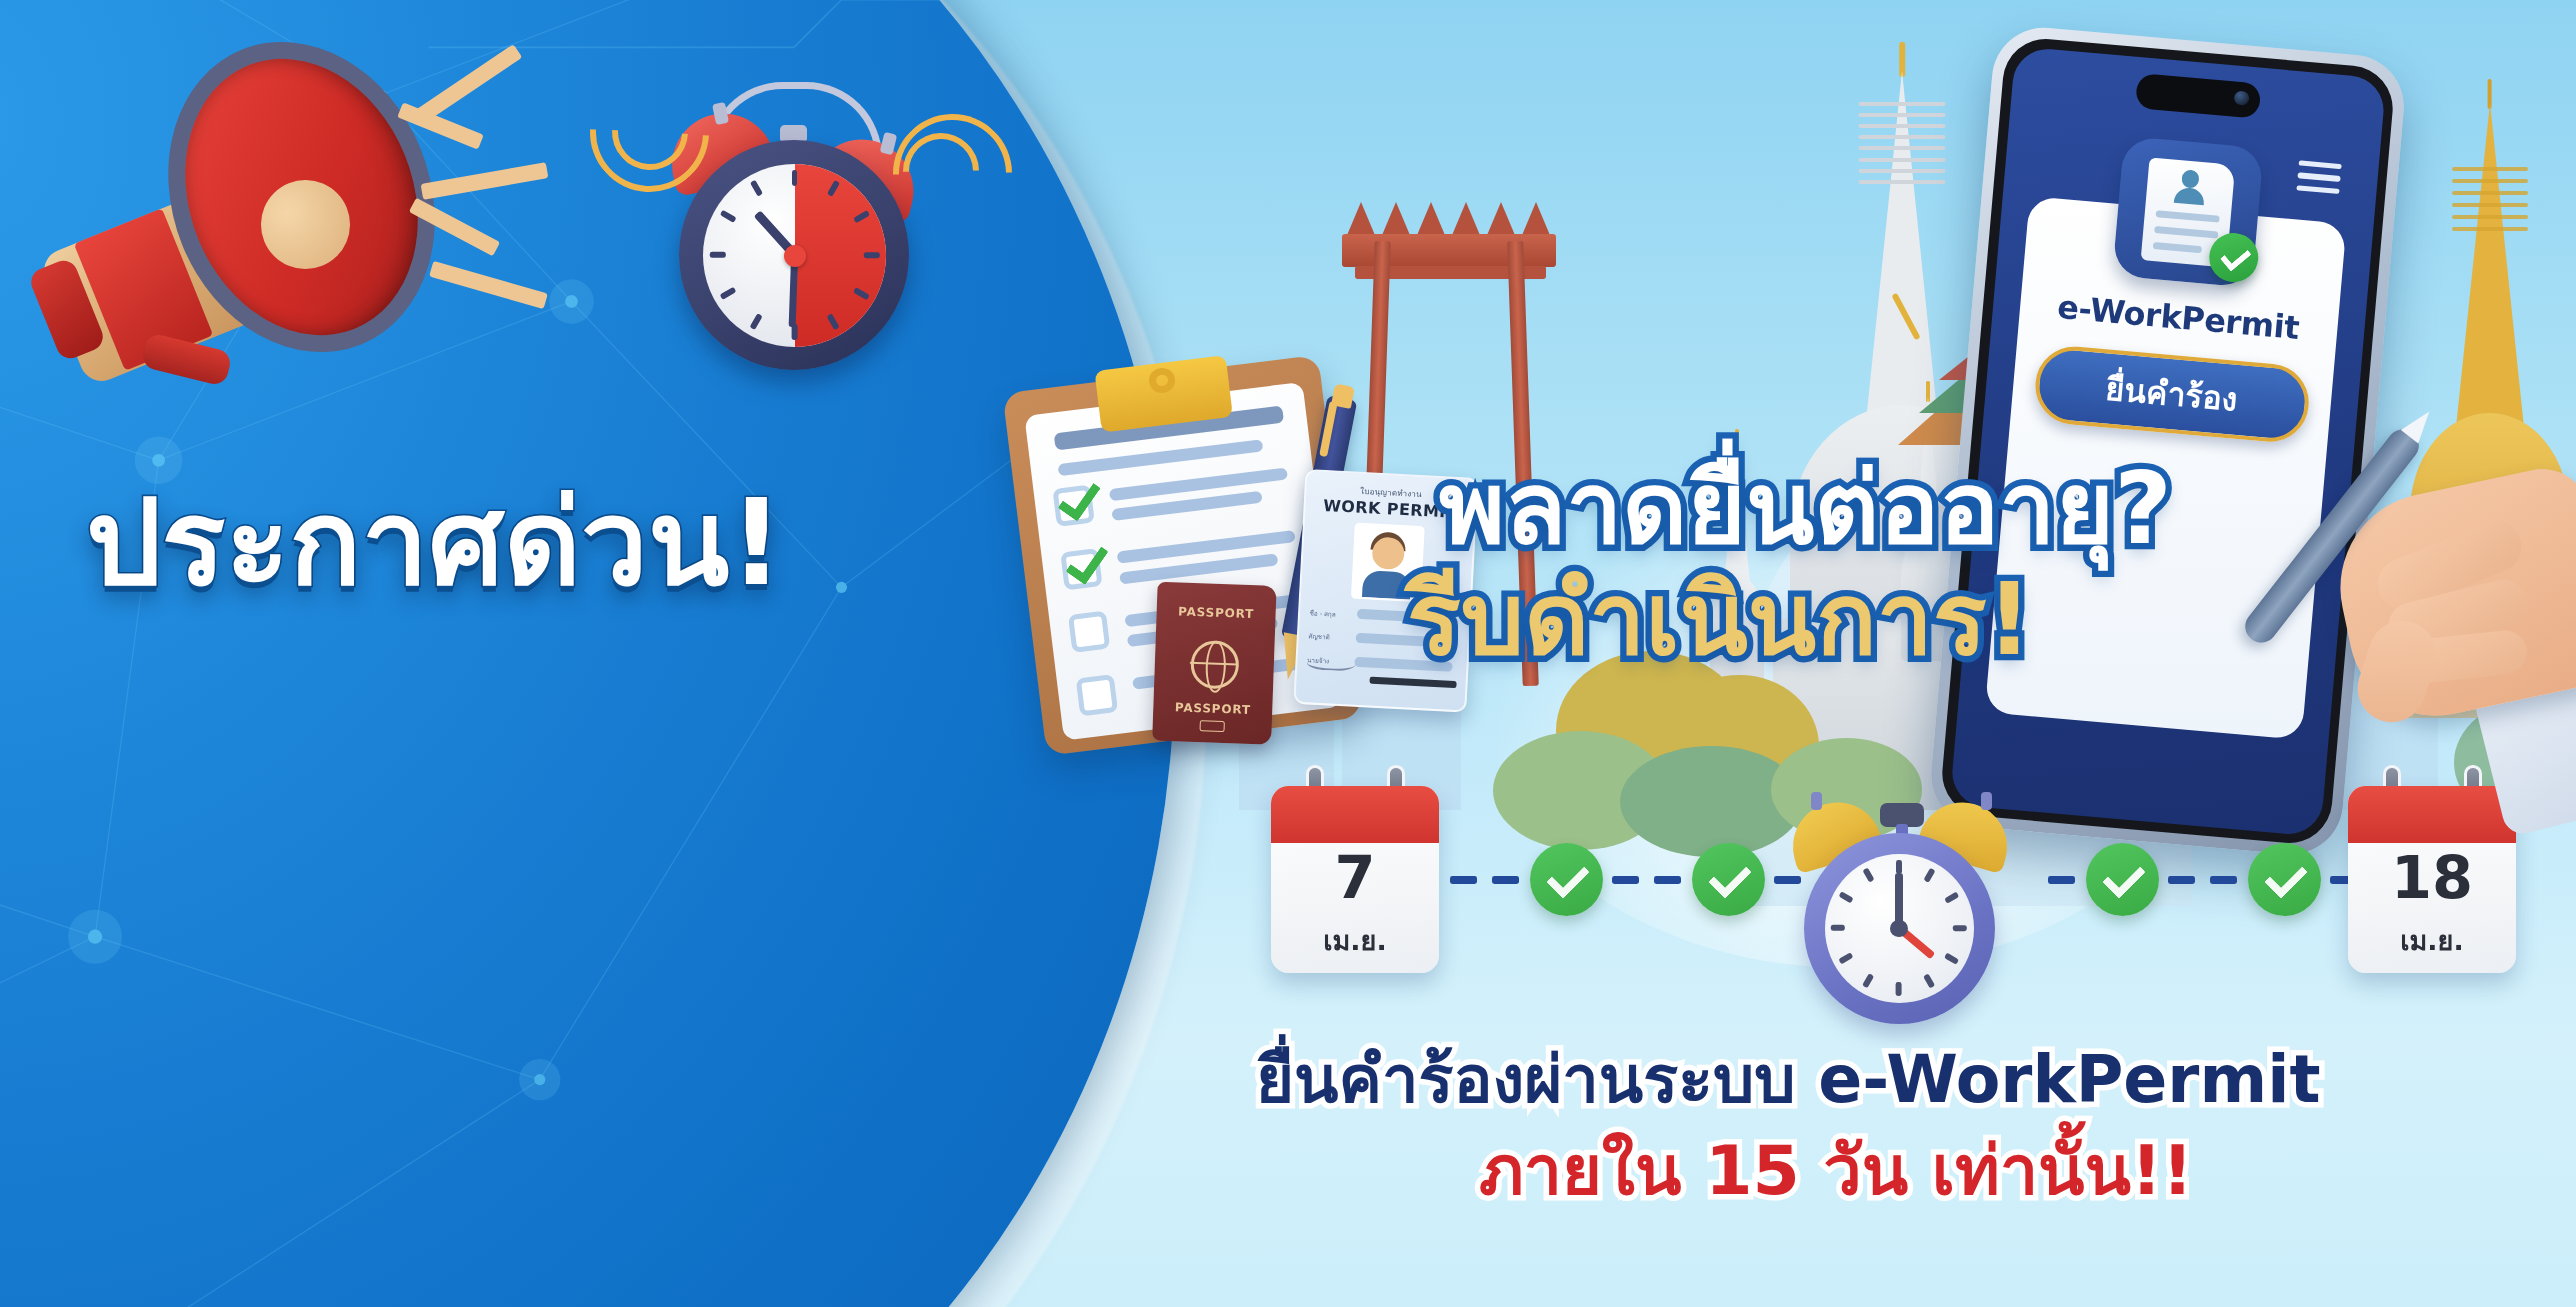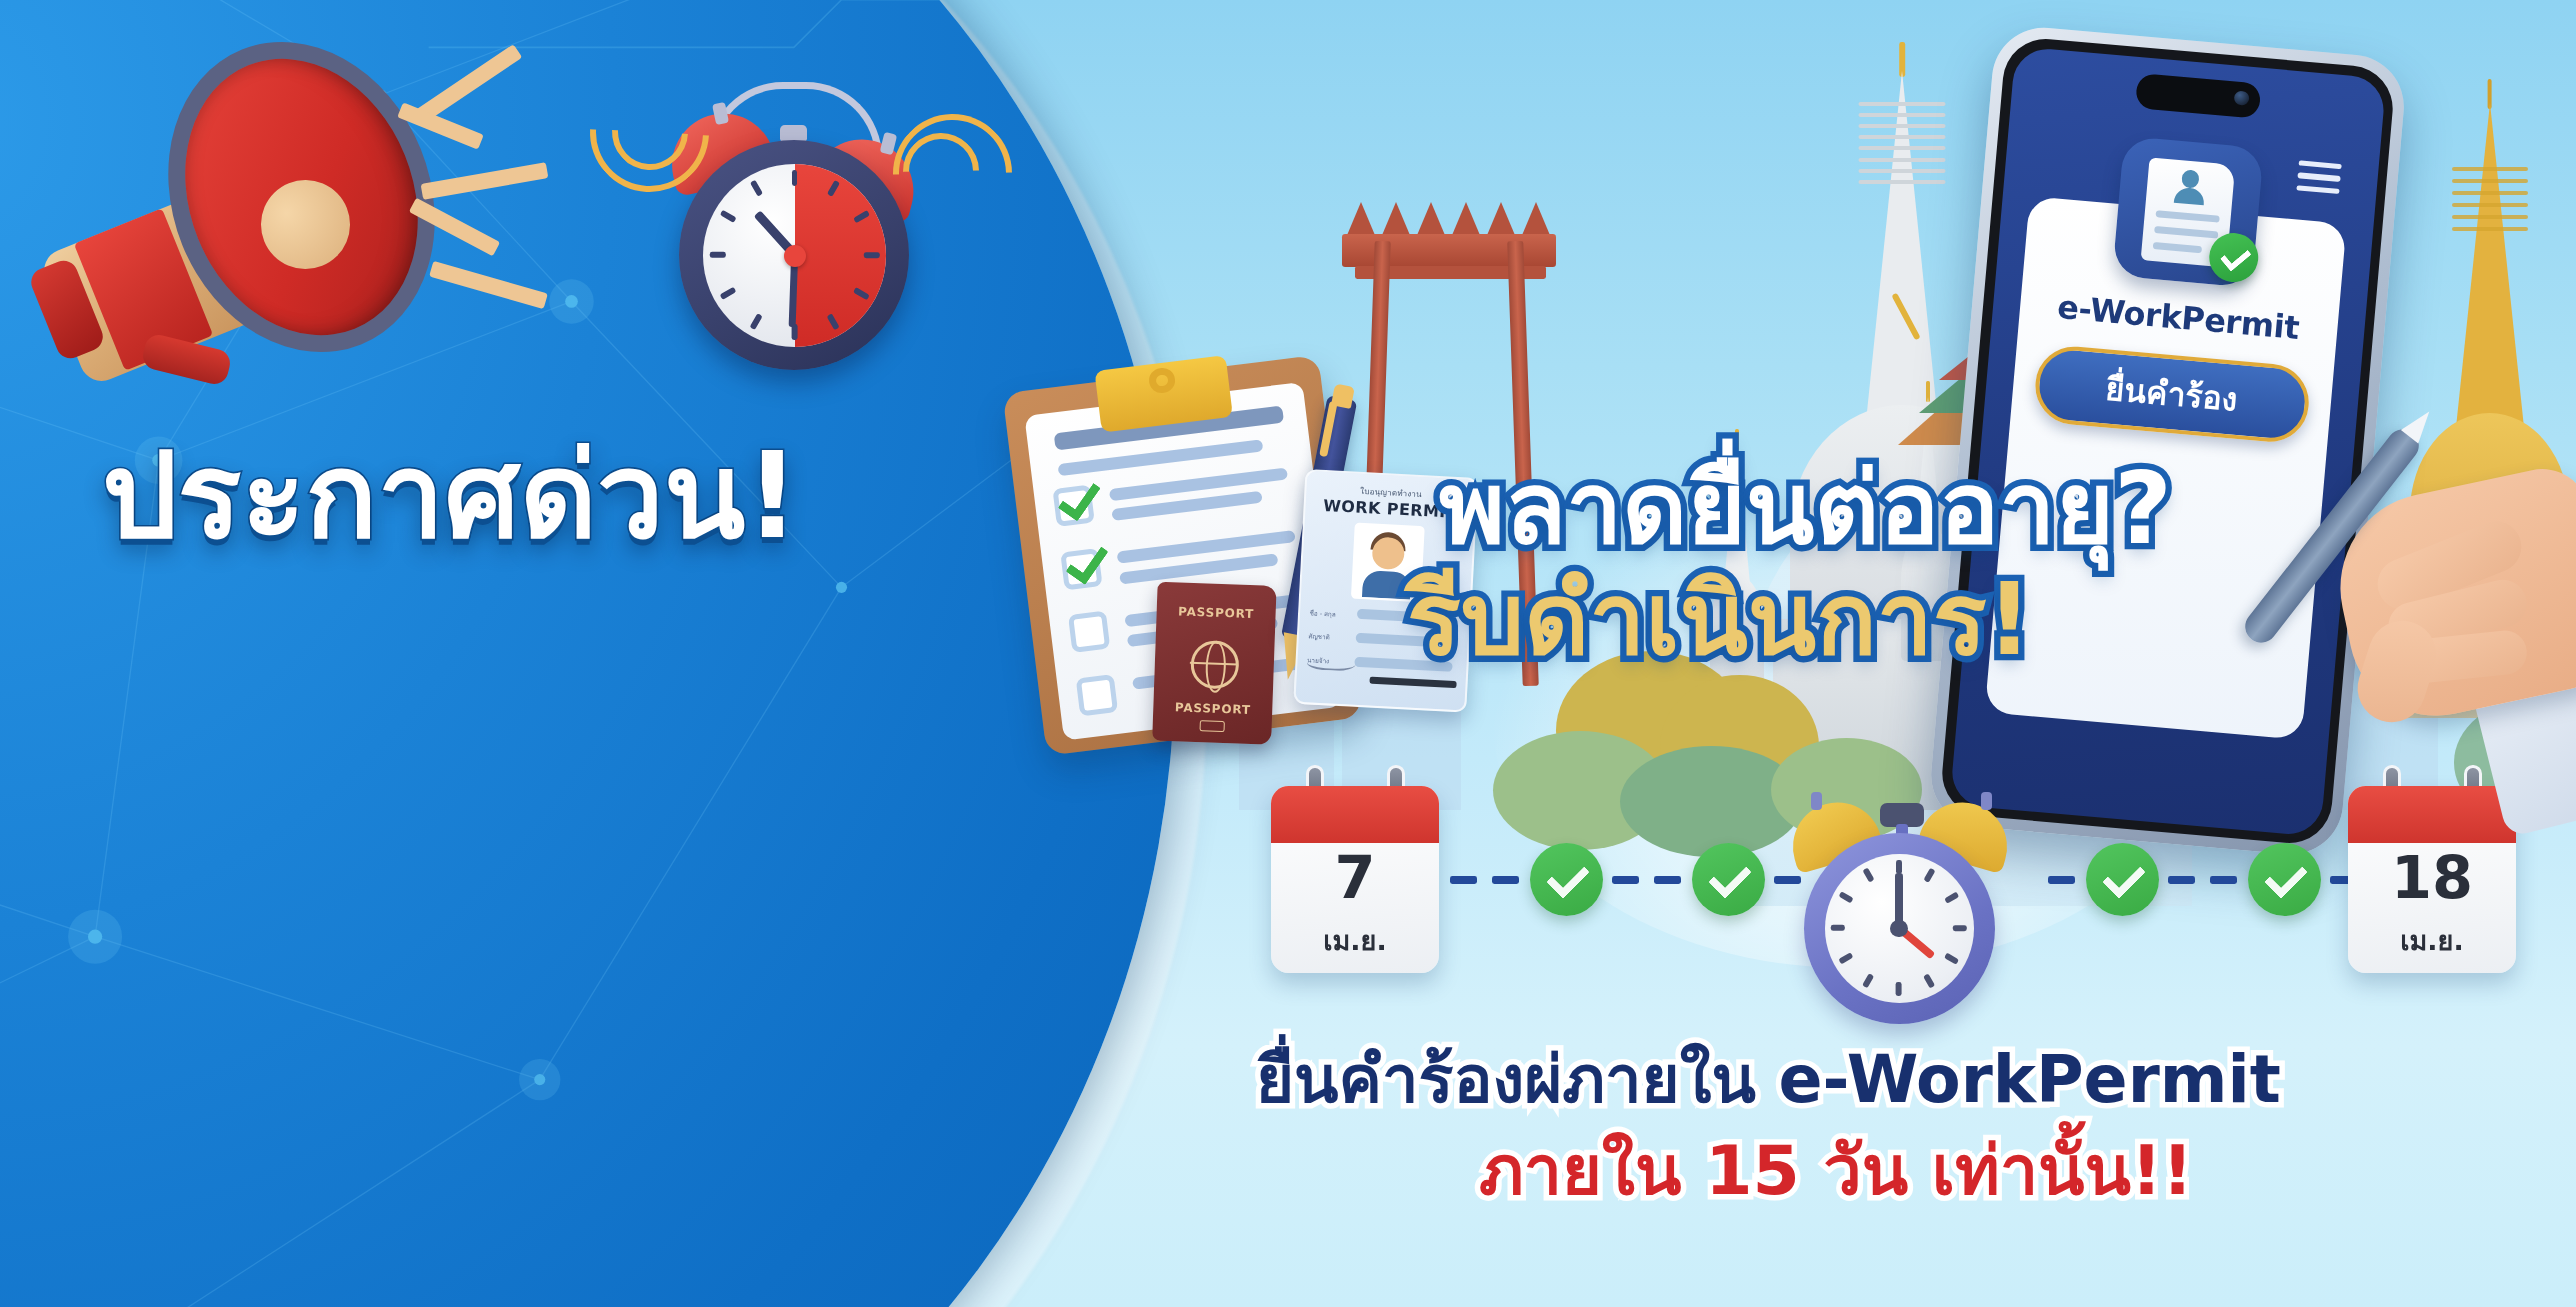--- a/index.html
+++ b/index.html
@@ -377,23 +377,23 @@
     background:linear-gradient(165deg,#f2cc52,#dca92f); border-radius:48px 48px 9.5px 9.5px; }
   .cm-foot { position:absolute; width:11px; height:17.5px; background:#7f87c7; border-radius:4px; }
   .cm-btn { position:absolute; left:50%; margin-left:-22px; top:46px; width:44px; height:24px;
     background:#4b5270; border-radius:7.1px; }
   .cm-stem { position:absolute; left:50%; margin-left:-6.4px; top:67px; width:12.7px;height:19px;
     background:#6a72c4; border-radius:3.2px;}
 
   
   .hl { position:absolute; font-weight:bold; white-space:nowrap; line-height:1; }
 
-  .left-l1 { left:86px; top:437px; font-size:119px; color:#ffffff;
+  .left-l1 { left:86px; top:484px; font-size:119px; color:#ffffff;
     text-shadow: 0 5.6px 0 #0c4f91, 0 11px 22px rgba(0,25,60,.45);
-    -webkit-text-stroke:3.2px #0c4f91; paint-order:stroke fill;margin-left:16px; }
+    -webkit-text-stroke:3.2px #0c4f91; paint-order:stroke fill; }
   .left-l2 { left:86px; top:588px; font-size:119px; color:#ffffff;
     text-shadow: 0 5.6px 0 #0c4f91, 0 11px 22px rgba(0,25,60,.45);
     -webkit-text-stroke:3.2px #0c4f91; paint-order:stroke fill; }
   .left-l3 { left:86px; top:716px; font-size:125px;
     color:#f0cf87;
     text-shadow: 0 5.6px 0 #2f3a55, 0 11px 20.6px rgba(0,20,50,.45);
     -webkit-text-stroke:4px #333d58; paint-order:stroke fill; }
 
   .right-l1 { left:1439px; top:459px; font-size:100px; color:#ffffff;
     -webkit-text-stroke:12.7px #1c63b5; paint-order:stroke fill;
@@ -768,17 +768,17 @@
       <div class="cal-day">18</div>
       <div class="cal-mon">เม.ย.</div>
     </div>
   </div>
 
   <div class="hl left-l1">ประกาศด่วน!</div>
 
   <div class="hl right-l1">พลาดยื่นต่ออายุ?</div>
   <div class="hl right-l2">รีบดำเนินการ!</div>
 
-  <div class="hl bot-l1">ยื่นคำร้องผ่ภายใน e-WorkPermit</div>
+  <div class="hl bot-l1">ยื่นคำร้องผ่านระบบ e-WorkPermit</div>
   <div class="hl bot-l2">ภายใน 15 วัน เท่านั้น!!</div>
 
 </div>
 
 
 </body></html>

